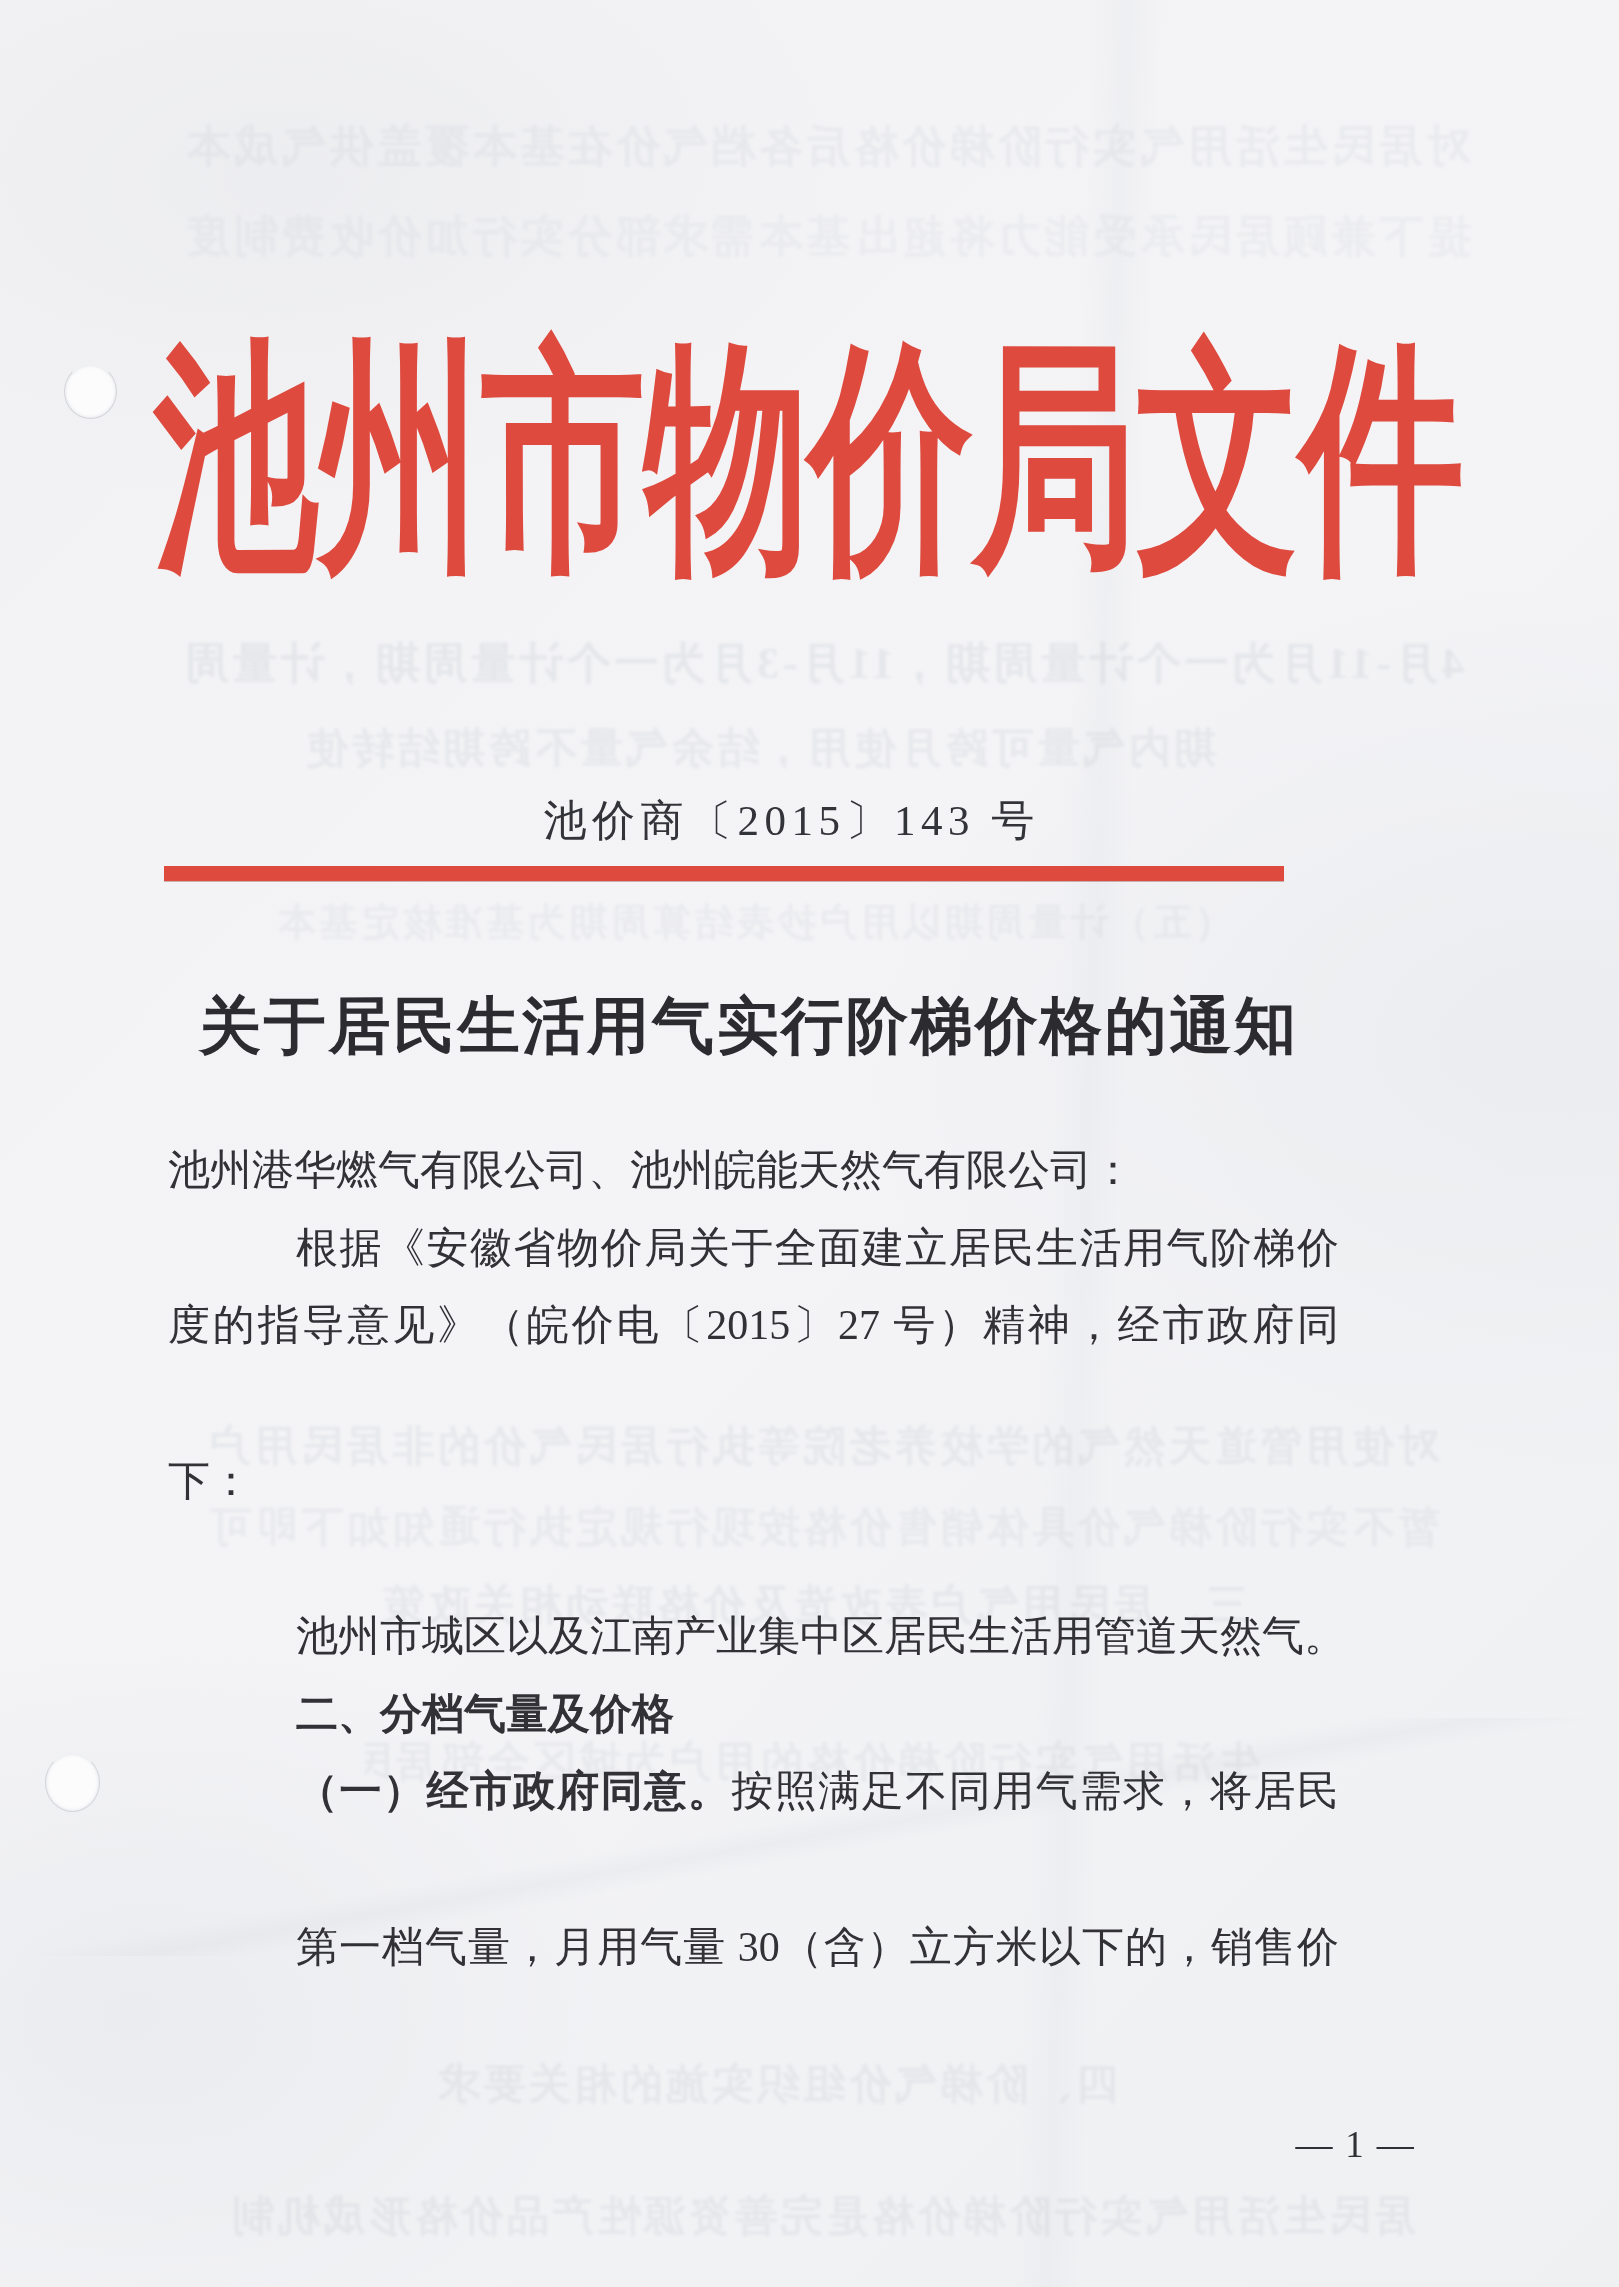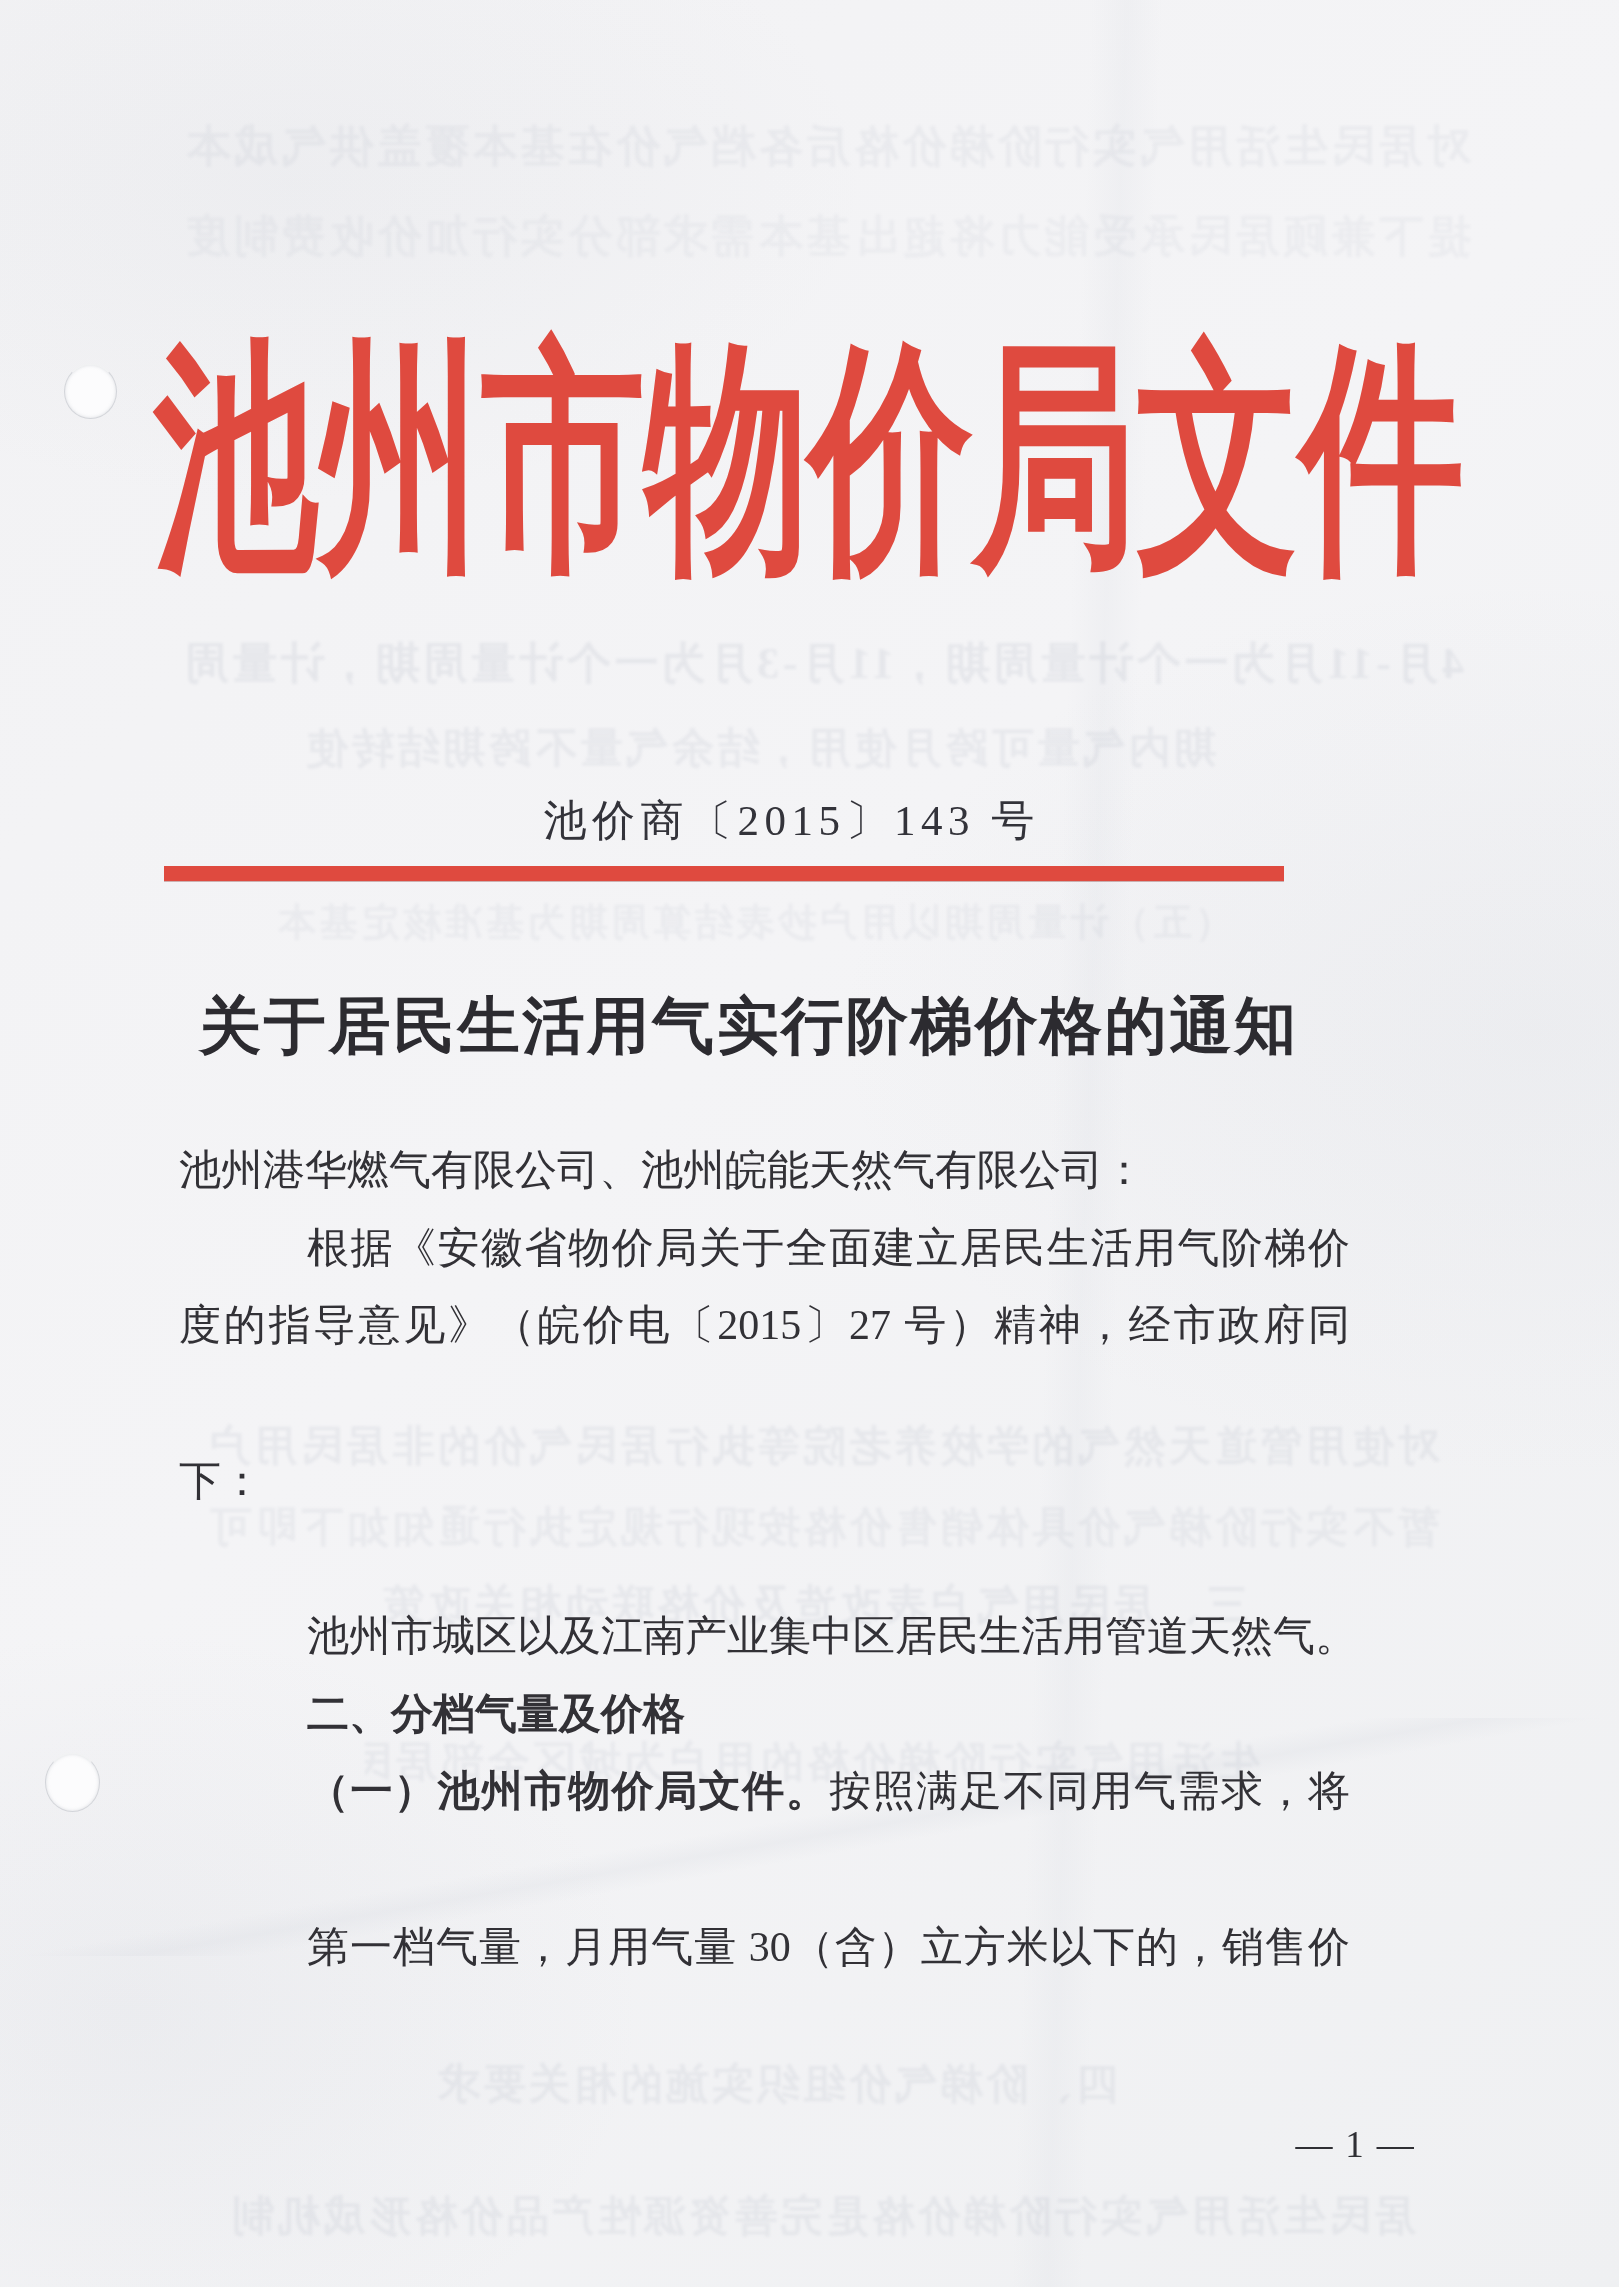--- a/index.html
+++ b/index.html
@@ -74,21 +74,21 @@
     position:absolute;left:164px;top:981px;width:1170px;
     text-align:center;font-size:62px;line-height:91px;font-weight:bold;
     color:#2c2b30;letter-spacing:2.7px;
   }
 
   .body-text{
     position:absolute;left:164px;width:1171px;
     font-size:42px;color:#323136;letter-spacing:0px;
   }
   .line{
-    position:absolute;left:15px;width:1171px;height:79px;line-height:79px;
+    position:absolute;left:4px;width:1171px;height:79px;line-height:79px;
     white-space:nowrap;
   }
   .j{text-align:justify;text-align-last:justify;white-space:normal;height:79px;overflow:hidden;}
   .ind{padding-left:128px;}
   .ind.j{padding-left:0;text-indent:128px;}
   .b{font-weight:bold;}
 
   #page-number{
     position:absolute;left:1287px;top:2122px;width:137px;
     font-size:37px;line-height:46px;color:#2f2f34;text-align:center;
@@ -127,18 +127,18 @@
 
 <div id="notice-title">关于居民生活用气实行阶梯价格的通知</div>
 
 <div class="body-text" style="top:1131px;height:941px;">
   <div class="line" style="top:0px;">池州港华燃气有限公司、池州皖能天然气有限公司：</div>
   <div class="line j ind" style="top:78px;">根据《安徽省物价局关于全面建立居民生活用气阶梯价格制</div>
   <div class="line j" style="top:155px;">度的指导意见》（皖价电〔2015〕27 号）精神，经市政府同意，</div>
   <div class="line" style="top:311px;">下：</div>
   <div class="line ind" style="top:466px;">池州市城区以及江南产业集中区居民生活用管道天然气。</div>
   <div class="line ind b" style="top:544px;">二、分档气量及价格</div>
-  <div class="line j ind" style="top:621px;"><span class="b">（一）池州市物价局文件。</span><span>按照满足不同用气需求，将居民用</span></div>
+  <div class="line j ind" style="top:621px;"><span class="b">（一）经市政府同意。</span><span>按照满足不同用气需求，将居民用</span></div>
   <div class="line j ind" style="top:777px;">第一档气量，月用气量 30（含）立方米以下的，销售价格</div>
 </div>
 
 <div id="page-number">— 1 —</div>
 
 
 </body></html>

